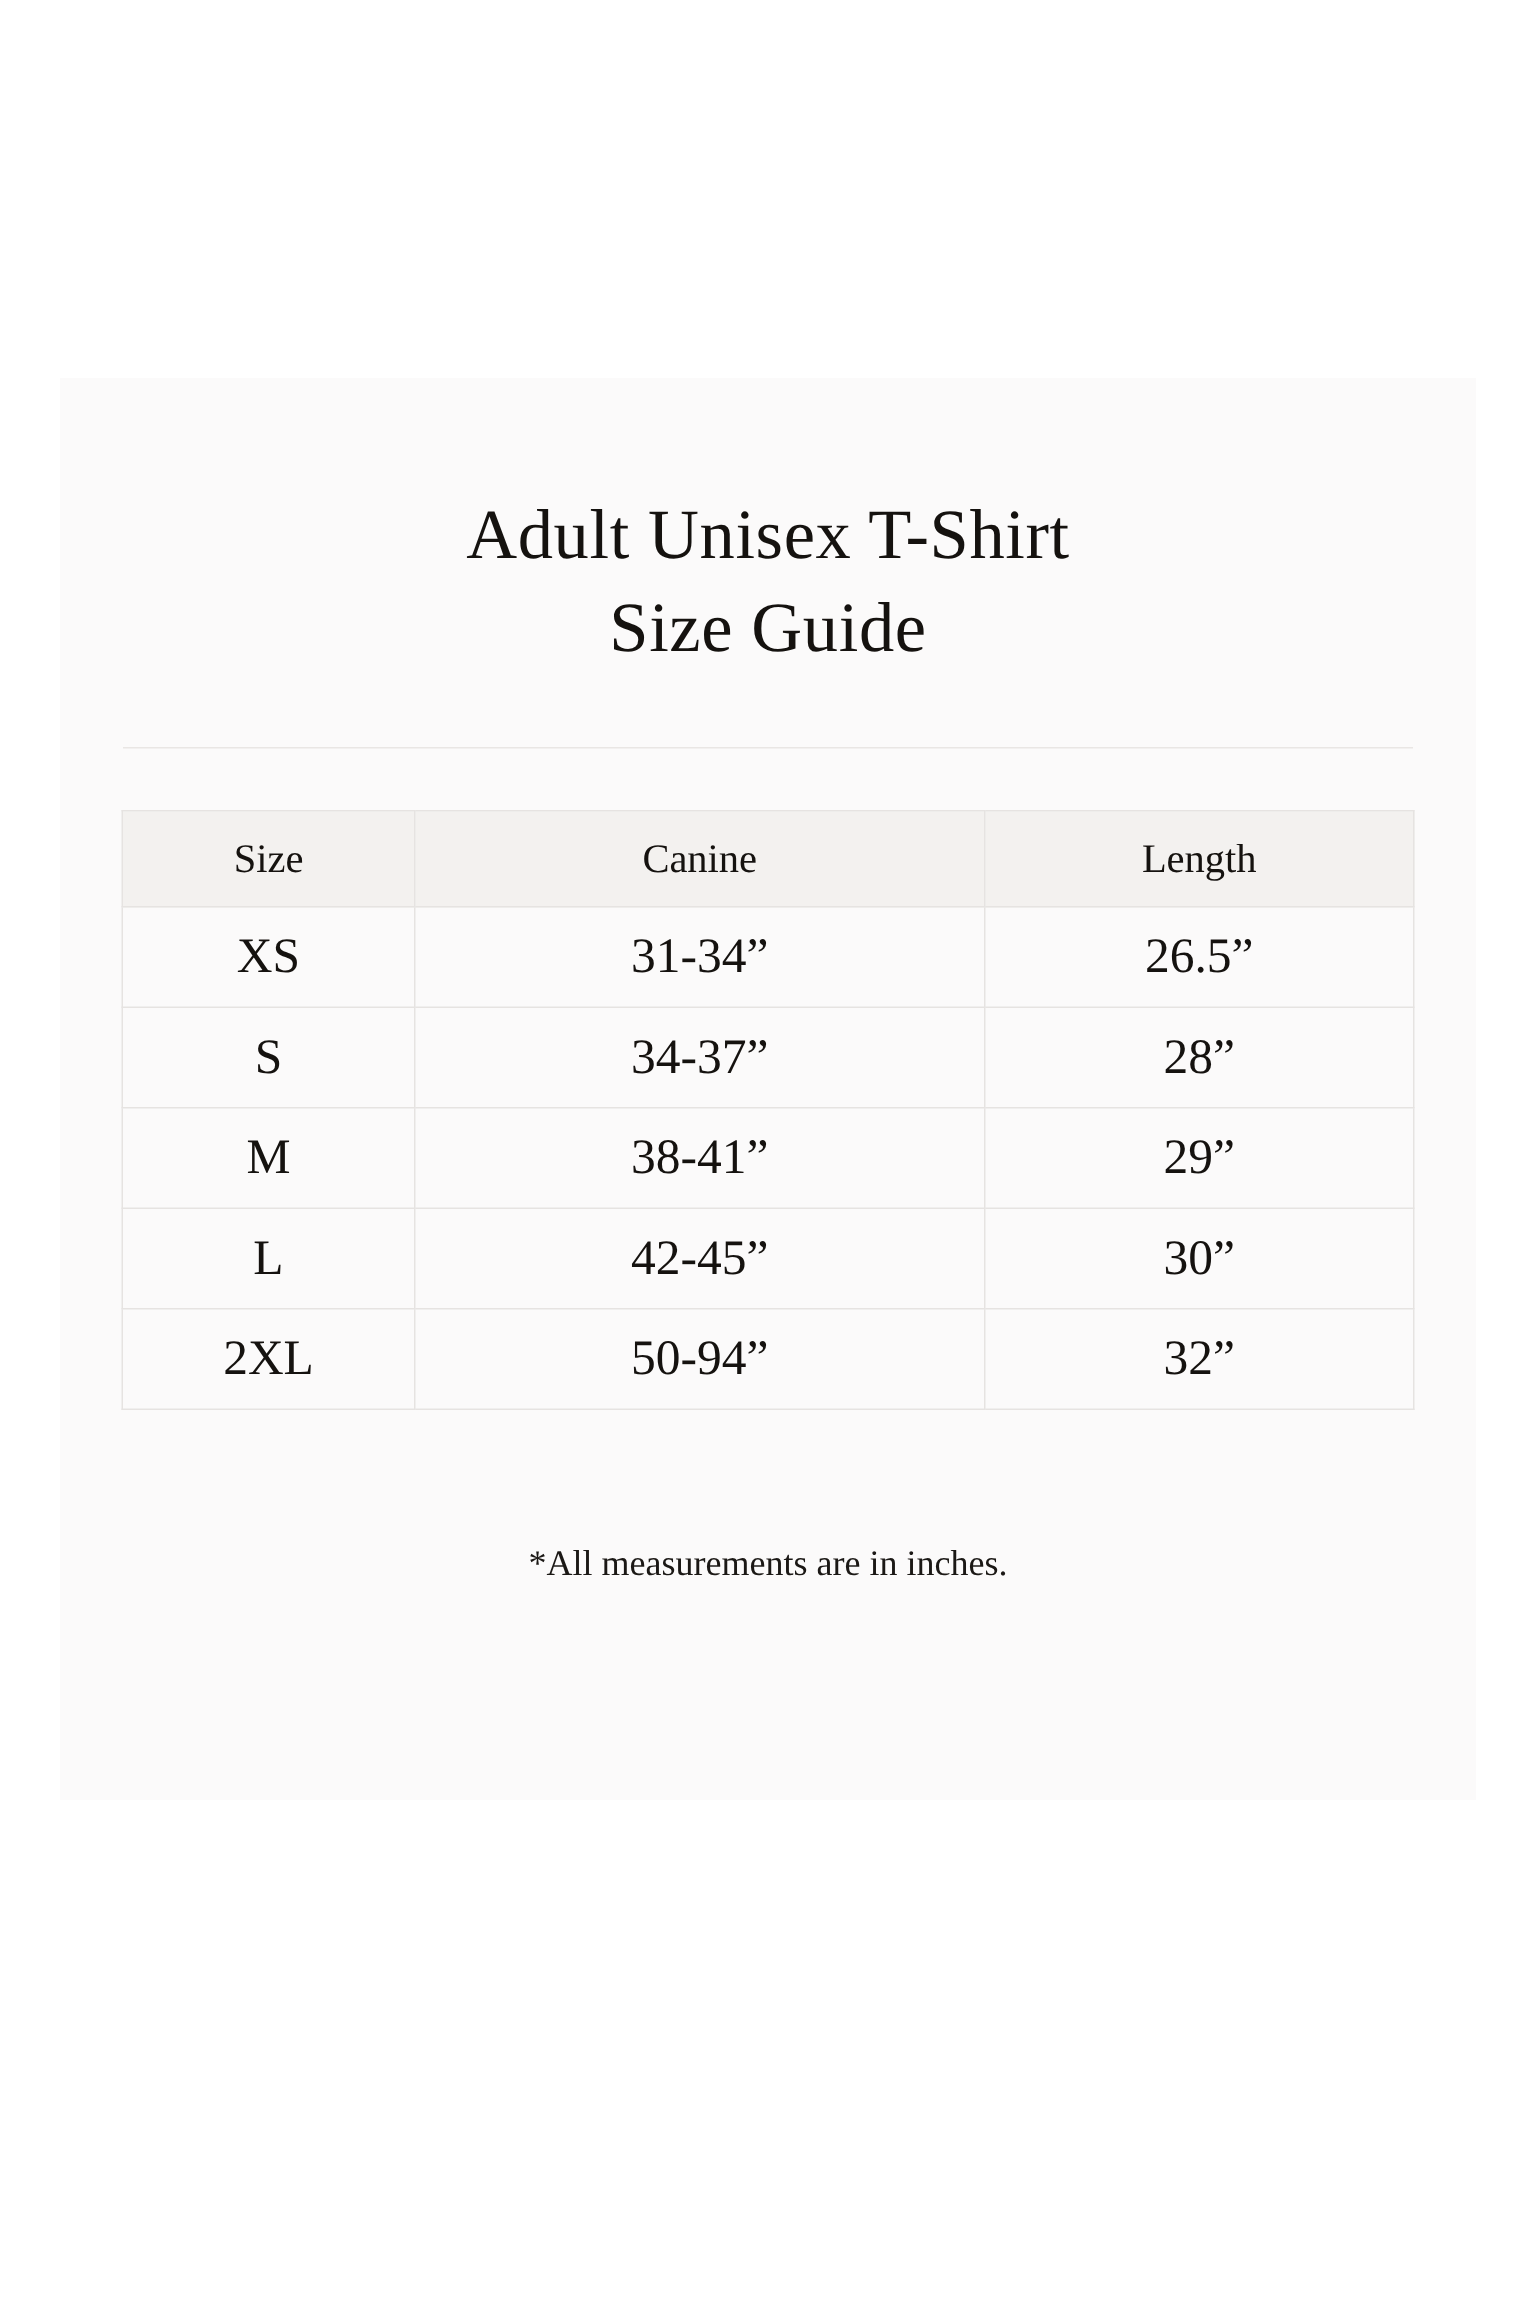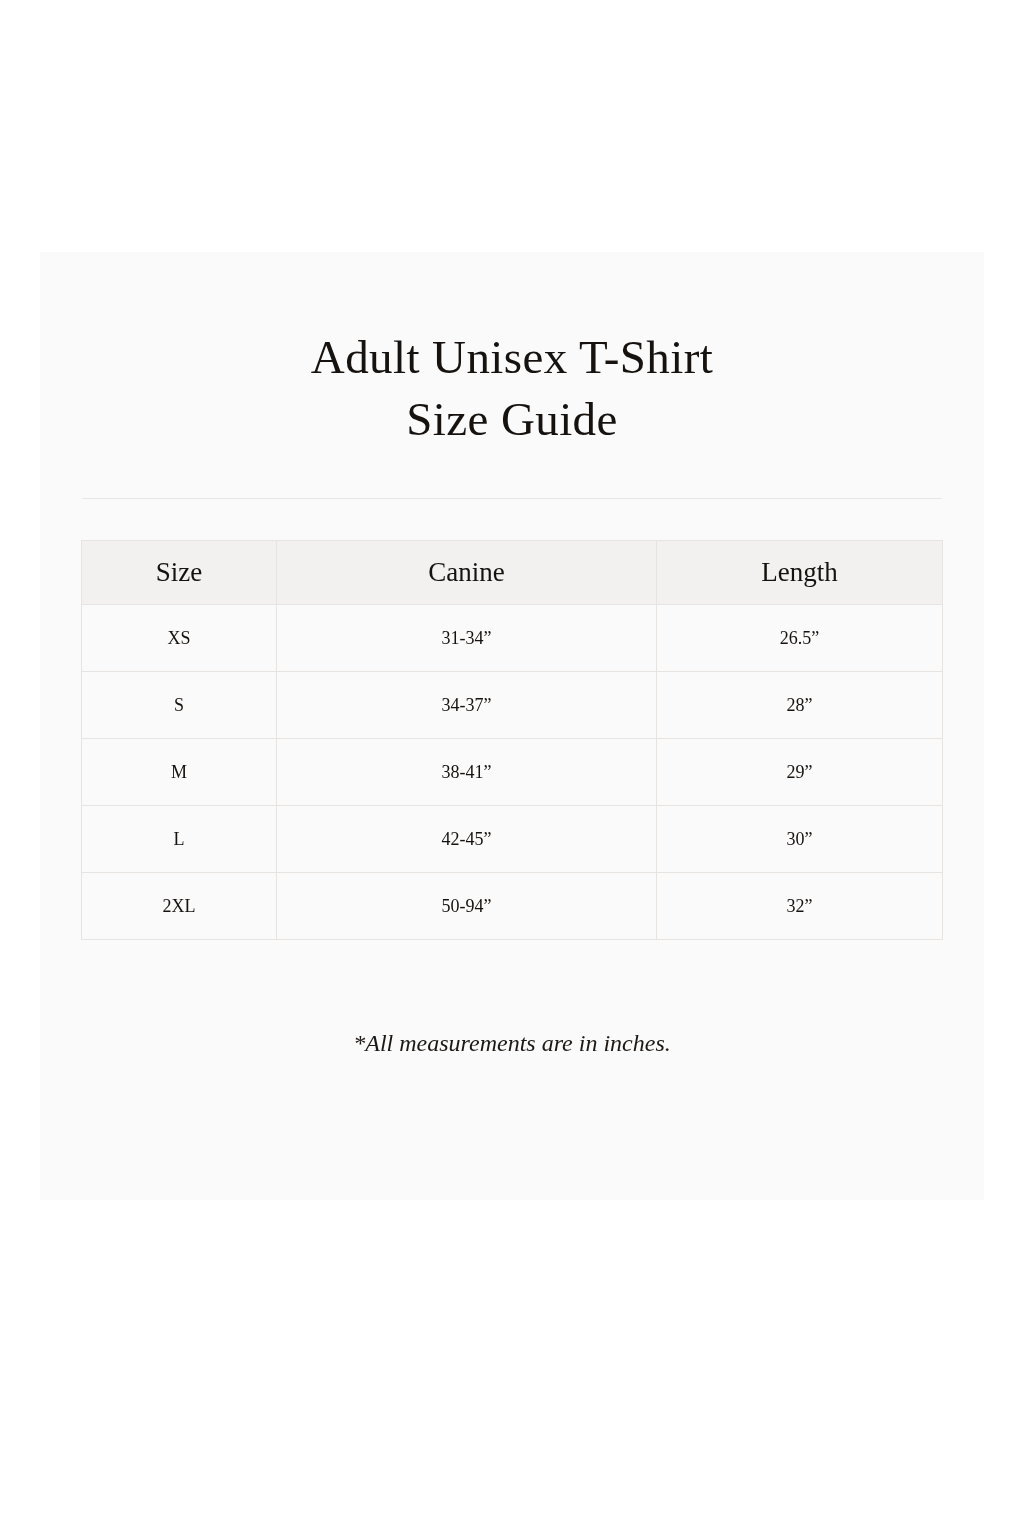--- a/index.html
+++ b/index.html
@@ -64,21 +64,21 @@
     top: 288px;
     width: 861px;
     border-collapse: collapse;
     table-layout: fixed;
   }
   table.size-table th,
   table.size-table td {
     border: 1px solid #e6e3e1;
     text-align: center;
     font-family: "Liberation Serif", serif;
-    font-size: 18px;
+    font-size: 33px;
     color: #15120f;
     font-weight: 400;
     padding: 0;
     height: 66px;
     vertical-align: middle;
   }
   table.size-table thead th {
     background: #f3f1ef;
     height: 63px;
     font-size: 27px;
@@ -88,21 +88,20 @@
   col.c-chest { width: 380px; }
   col.c-length { width: 286px; }
 
   .footnote {
     position: absolute;
     left: 0;
     top: 778px;
     width: 944px;
     text-align: center;
     font-family: "Liberation Serif", serif;
-    font-style: italic;
     font-size: 24px;
     color: #1b1815;
   }
 
   .brand {
     position: absolute;
     left: 0;
     top: 862px;
     width: 944px;
     text-align: center;

